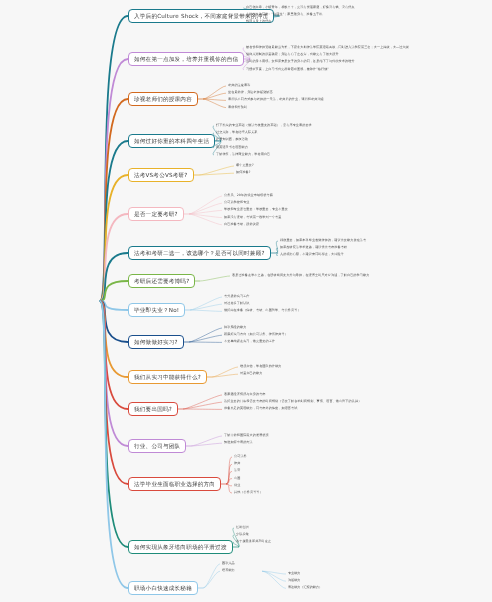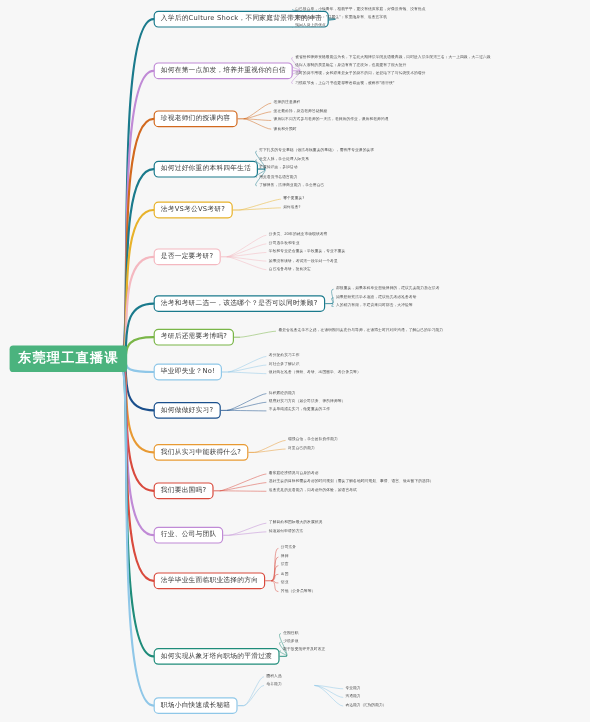--- a/index.html
+++ b/index.html
@@ -140,21 +140,20 @@
       <path d="M238,547 C243,547 229,535.2 234,535.2" fill="none" stroke="#1f8c7a" stroke-width="0.7" opacity="0.6"></path>
       <path d="M238,547 C243,547 229,542.4 234,542.4" fill="none" stroke="#1f8c7a" stroke-width="0.7" opacity="0.6"></path>
       <path d="M100,301 C111.76,301 94,588 128,588" fill="none" stroke="#8fc7e8" stroke-width="1.8" stroke-linecap="round"></path>
       <path d="M198,588 L203,588" stroke="#8fc7e8" stroke-width="0.9" fill="none" opacity="0.75"></path>
       <path d="M203,588 C208,588 215,564 220,564" fill="none" stroke="#8fc7e8" stroke-width="0.7" opacity="0.6"></path>
       <path d="M203,588 C208,588 215,571.2 220,571.2" fill="none" stroke="#8fc7e8" stroke-width="0.7" opacity="0.6"></path>
       <path d="M262,571.2 C270,571.2 280,574 286,574" fill="none" stroke="#8fc7e8" stroke-width="0.7" opacity="0.6"></path>
       <path d="M262,571.2 C270,571.2 280,581.2 286,581.2" fill="none" stroke="#8fc7e8" stroke-width="0.7" opacity="0.6"></path>
       <path d="M262,571.2 C270,571.2 280,588.4 286,588.4" fill="none" stroke="#8fc7e8" stroke-width="0.7" opacity="0.6"></path>
     </svg>
-  <div class="root-node" style="left: 8px; top: 288px; background: rgb(75, 179, 126); color: rgb(255, 255, 255);">东莞理工直播课</div>
   <div id="nodes-layer">
       <div class="branch-node" style="left: 128px; top: 9px; border-color: rgb(26, 122, 140);">入学后的Culture Shock，不同家庭背景带来的冲击</div>
       <div class="leaf" style="left: 246px; top: 6px;">自己很自卑，小镇青年，相貌平平，更没有优渥家庭，好像没有钱、没有优点</div>
       <div class="leaf" style="left: 246px; top: 13.2px;">有能想要的同学："往届生"；家里随身有、准备五字机</div>
       <div class="leaf" style="left: 246px; top: 20.4px;">找回人身上的优点</div>
       <div class="branch-node" style="left: 128px; top: 52px; border-color: rgb(192, 138, 214);">如何在第一点加发，培养并重视你的自信</div>
       <div class="leaf" style="left: 246px; top: 46px;">被省份和律师资格最能当为长，下定北大期律法学院英语最高级，同时进入法学院第三名；大一上四级，大二过六级</div>
       <div class="leaf" style="left: 246px; top: 53.2px;">借得人渐制的质量确定；身边有有了左改短，也能更有了很大提升</div>
       <div class="leaf" style="left: 246px; top: 60.4px;">当时的身不用现，女和原来是女子的身不的同，还是结下了与传统技术的增分</div>
       <div class="leaf" style="left: 246px; top: 67.6px;">习惯双节奏，上自习书也更都带着双面视，被称作"独行侠"</div>

